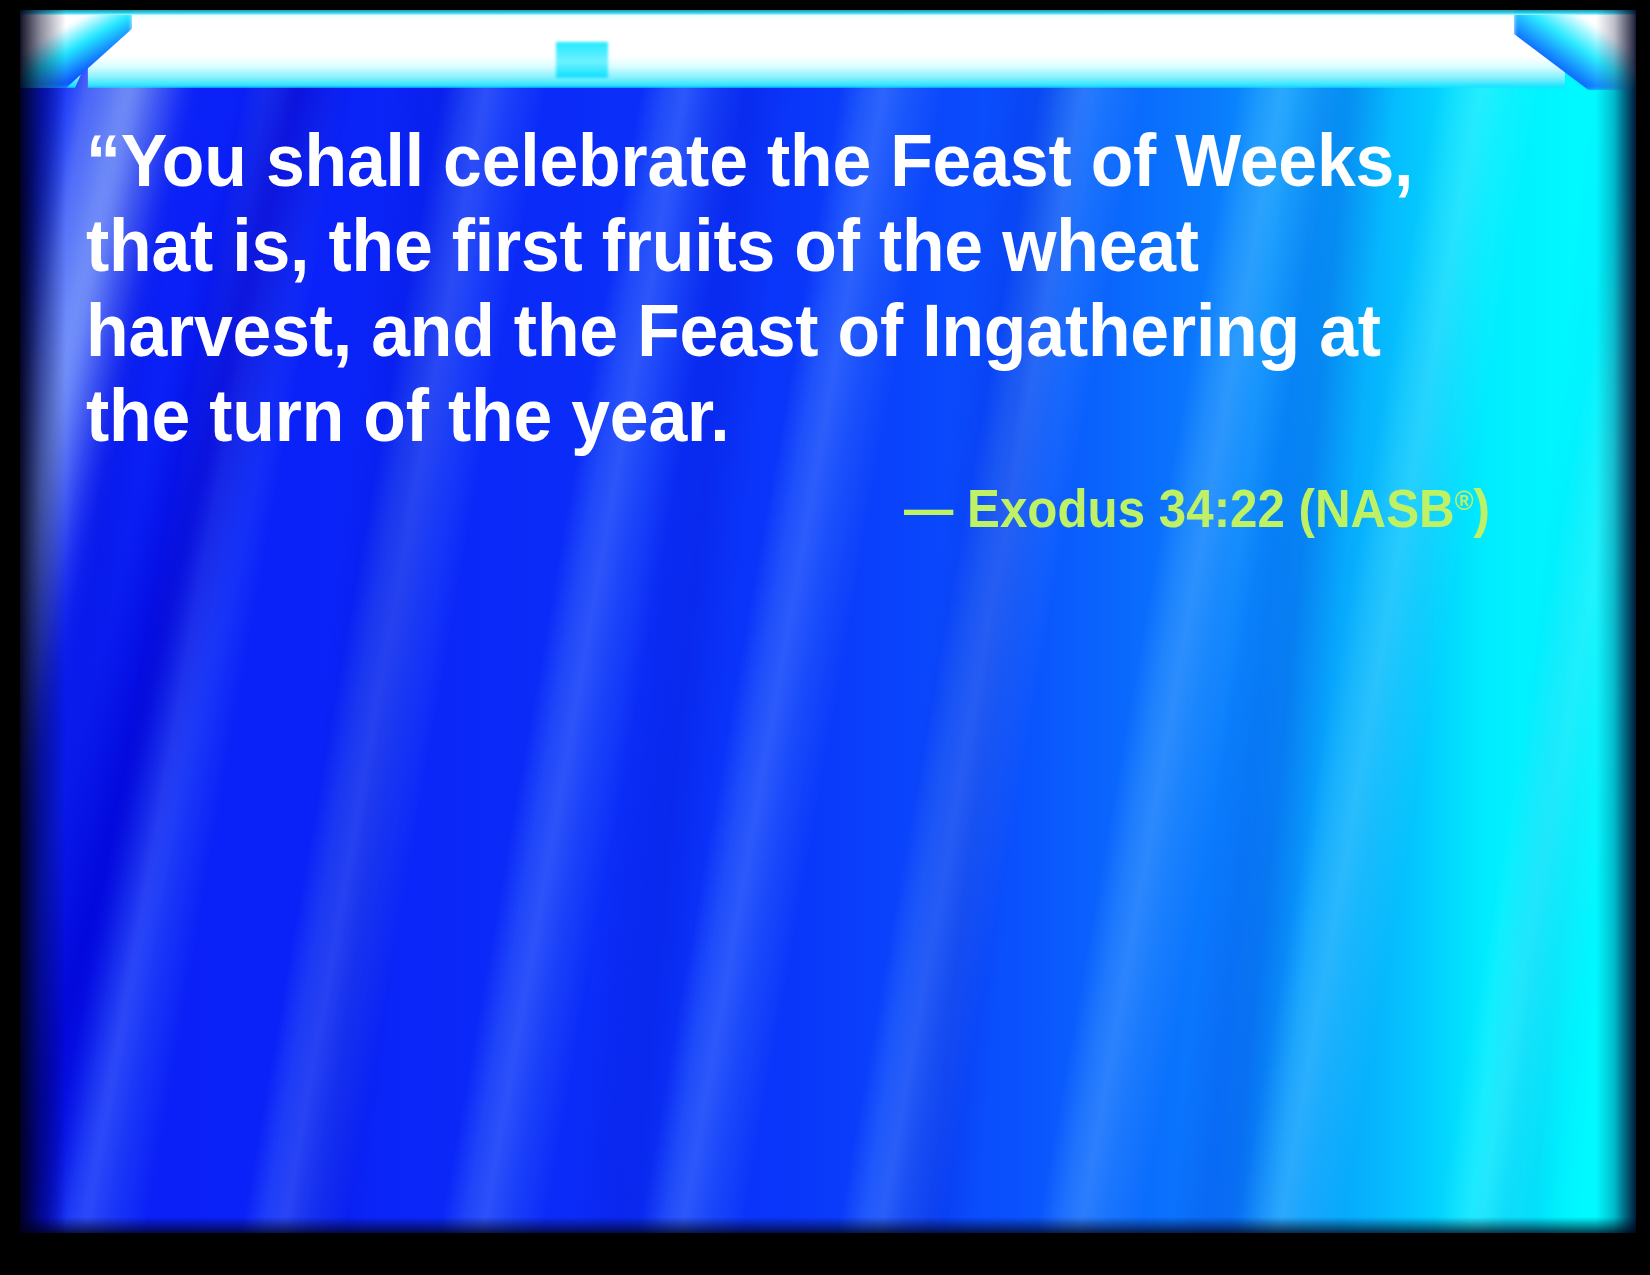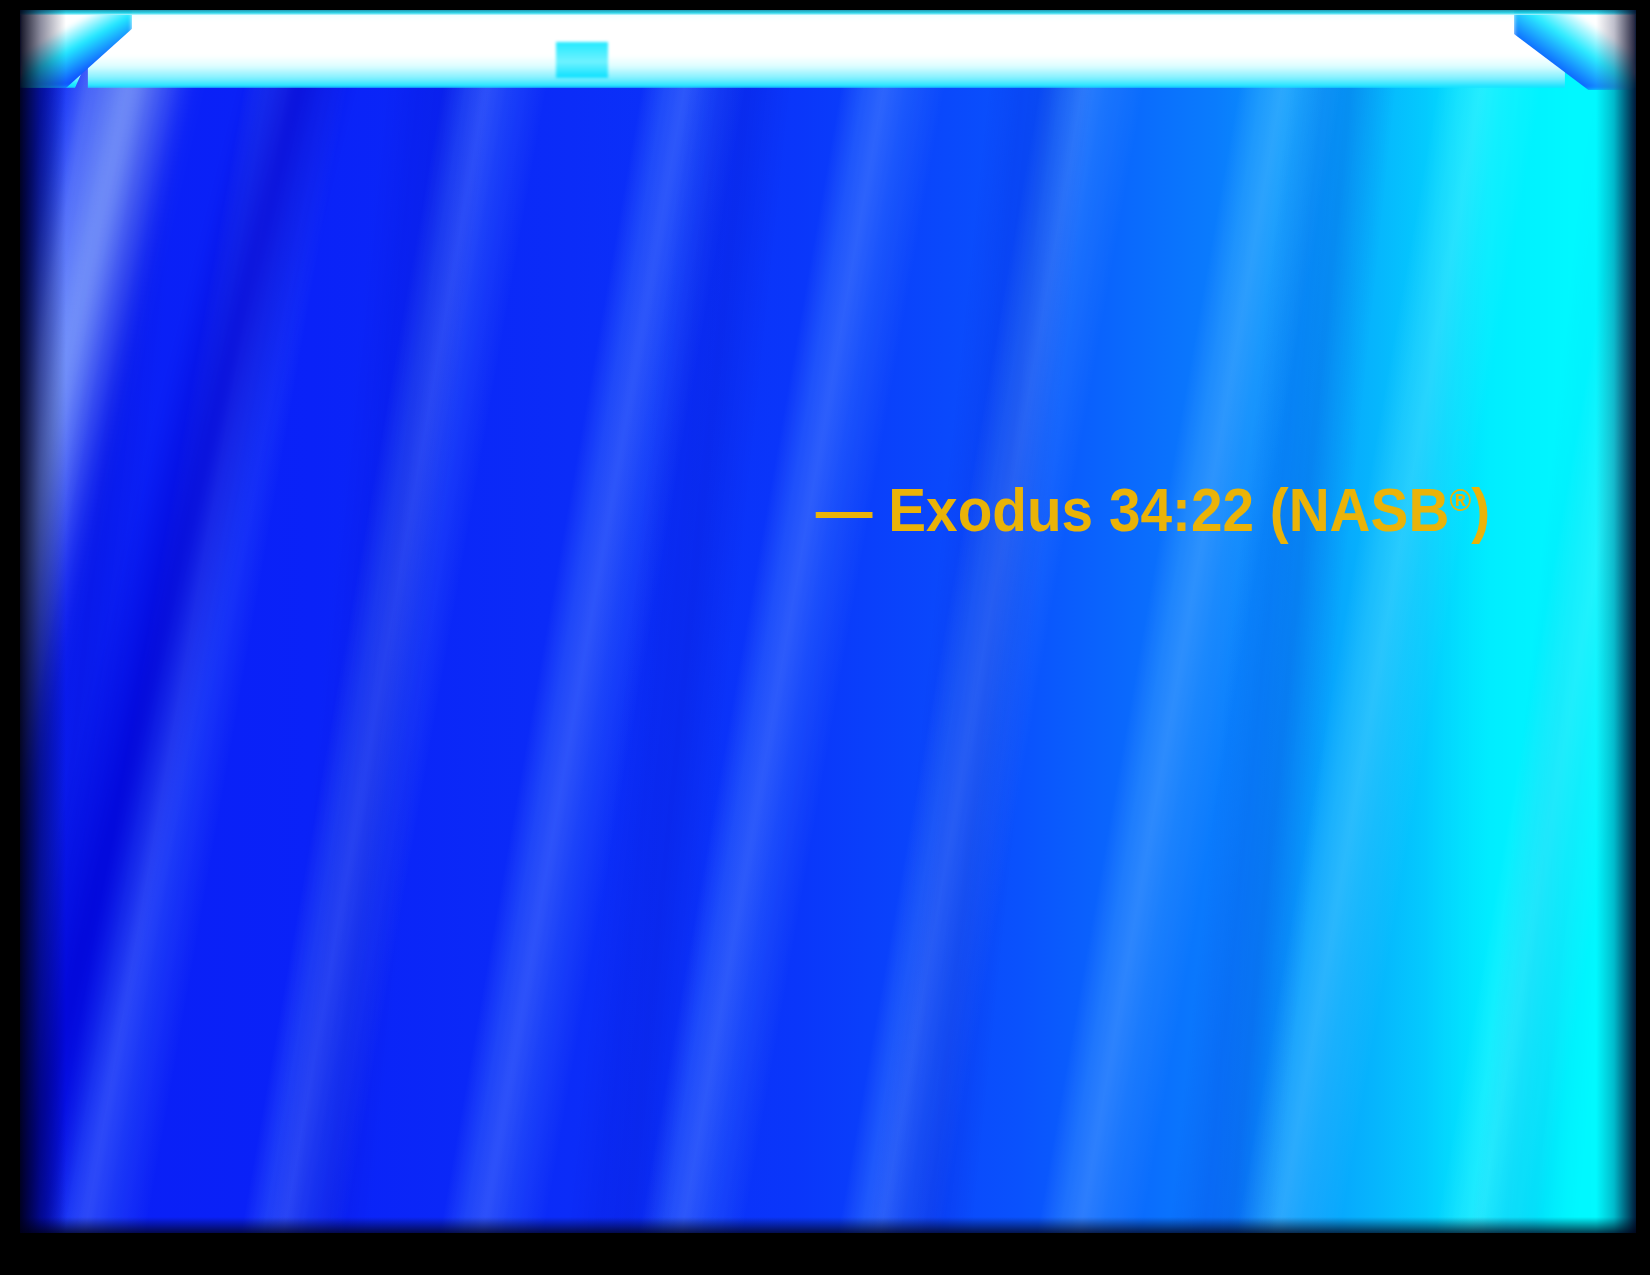--- a/index.html
+++ b/index.html
@@ -197,23 +197,23 @@
     transform-origin: left center;
   }
   .attribution {
     position:absolute;
     left:86px; top:458px;
     width:1404px;
     z-index:25;
     text-align: right;
     font-family: "Liberation Sans Narrow", "Liberation Sans", "DejaVu Sans", sans-serif;
     font-weight: 700;
-    font-size: 61px;
+    font-size: 53px;
     line-height: 85px;
-    color: #eab308;
+    color: #bef264;
     white-space: nowrap;
   }
   .attribution .inner { display:inline-block; transform: scaleX(0.93); transform-origin: right center; }
   .reg { font-size: 0.52em; vertical-align: 0.62em; letter-spacing: 0; }
 </style>
 </head>
 <body>
 
 <div class="slide">
 
@@ -225,20 +225,26 @@
     <div class="cyan-edge"></div>
   </div>
 
   <div class="top-band"></div>
   <div class="top-band-core"></div>
   <div class="top-band-left-bevel"></div>
   <div class="top-band-right-bevel"></div>
   <div class="top-band-nick"></div>
   <div class="top-band-hairline"></div>
 
+  <div class="verse-block">
+    <div class="verse-line">“You shall celebrate the Feast of Weeks,</div>
+    <div class="verse-line">that is, the first fruits of the wheat</div>
+    <div class="verse-line">harvest, and the Feast of Ingathering at</div>
+    <div class="verse-line">the turn of the year.</div>
+  </div>
 
   <div class="attribution"><span class="inner"><span>— Exodus 34:22 (NASB</span><span class="reg">®</span><span>)</span></span></div>
 
   <div class="vignette-left"></div>
   <div class="vignette-right"></div>
   <div class="vignette-bottom"></div>
   <div class="frame-top"></div>
   <div class="frame-bottom"></div>
   <div class="frame-left"></div>
   <div class="frame-right"></div>

